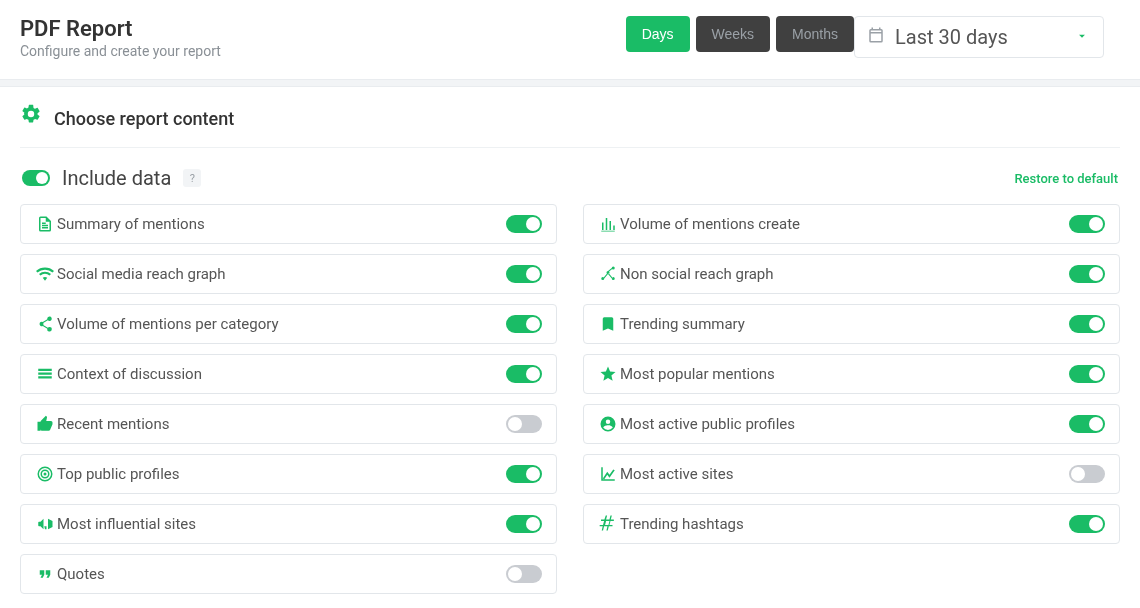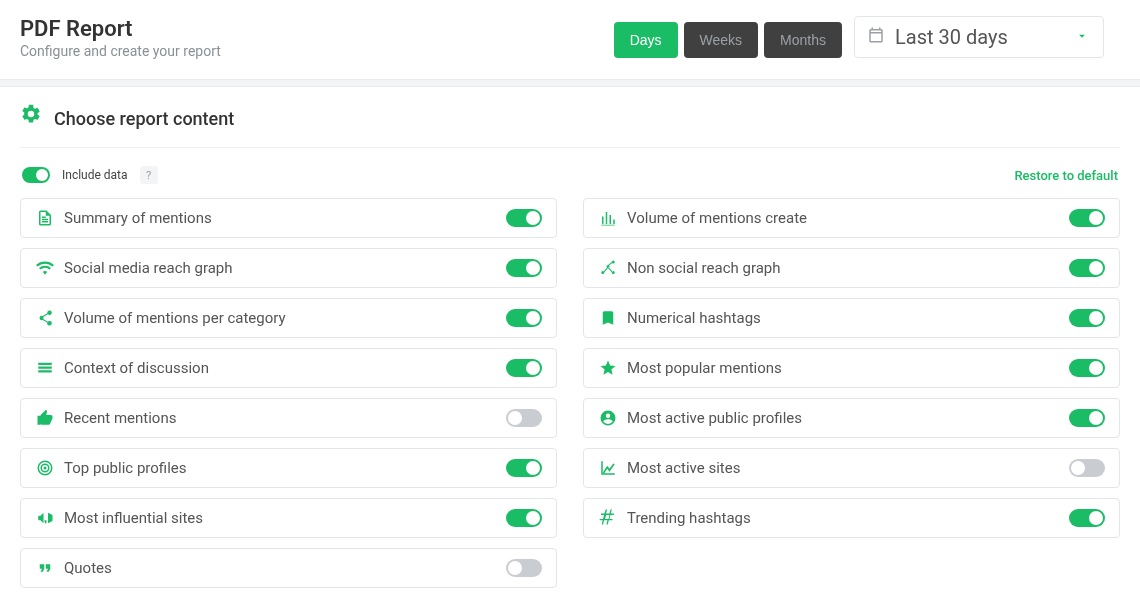--- a/index.html
+++ b/index.html
@@ -3,49 +3,49 @@
 <meta charset="utf-8">
 <style>
   * { box-sizing: border-box; margin: 0; padding: 0; }
   body { font-family: -apple-system, BlinkMacSystemFont, "Segoe UI", Roboto, Arial, sans-serif; background: #fff; color: #444; width: 1140px; }
   
   
   .header { display: flex; align-items: flex-start; justify-content: space-between; padding: 16px 36px 20px 20px; }
   .header-left { }
   .page-title { font-size: 22px; font-weight: 600; color: #333; }
   .page-subtitle { font-size: 14px; color: #8a9096; margin-top: 2px; }
-  .header-right { display: flex; align-items: flex-end; gap: 12px; }
+  .header-right { display: flex; align-items: flex-start; gap: 0; }
   .period-group { display: flex; gap: 6px; }
   .period-btn { border: none; background: #404040; color: #9aa0a6; font-size: 14px; padding: 10px 16px; border-radius: 4px; cursor: pointer; }
   .period-btn.active { background: #1abc66; color: #fff; }
   .date-picker { display: flex; align-items: center; gap: 10px; border: 1px solid #e2e6ea; border-radius: 4px; padding: 8px 14px 8px 12px; min-width: 250px; cursor: pointer; justify-content: space-between; }
   .date-picker-left { display: flex; align-items: center; gap: 10px; }
   .date-picker .label { font-size: 20px; color: #555; }
   .cal-icon svg { width: 18px; height: 18px; }
   .chev-down svg { width: 14px; height: 14px; }
   
   .sep { height: 8px; background: #f2f4f6; border-top: 1px solid #e9ecef; border-bottom: 1px solid #e9ecef; }
   
   
   .section { padding: 16px 20px 24px 20px; }
   .section-head { display: flex; align-items: flex-end; gap: 12px; padding-bottom: 18px; border-bottom: 1px solid #eef1f3; }
   .section-head svg { width: 22px; height: 22px; }
   .section-head .title { font-size: 18px; font-weight: 500; color: #333; }
   
   .section-row { display: flex; align-items: center; justify-content: space-between; margin: 18px 2px 14px 2px; }
   .include-toggle { display: flex; align-items: center; gap: 12px; }
-  .include-toggle .lbl { font-size: 12px; color: #444; }
+  .include-toggle .lbl { font-size: 20px; color: #444; }
   .help-badge { display: inline-flex; align-items: center; justify-content: center; width: 18px; height: 18px; border-radius: 3px; background: #f2f4f6; color: #9aa0a6; font-size: 11px; cursor: help; }
   .restore-link { color: #1abc66; font-size: 13px; font-weight: 500; cursor: pointer; }
   
   .columns { display: flex; gap: 26px; }
   .col { flex: 1; display: flex; flex-direction: column; gap: 10px; }
   
   .card { display: flex; align-items: center; justify-content: space-between; border: 1px solid #e2e6ea; border-radius: 4px; padding: 10px 14px; }
-  .card-left { display: flex; align-items: center; gap: 9px; }
+  .card-left { display: flex; align-items: center; gap: 2px; }
   .card-icon { width: 20px; display: flex; justify-content: center; }
   .card-icon svg { width: 18px; height: 18px; }
   .card-label { font-size: 15px; color: #555; }
   
   
   .toggle { position: relative; width: 36px; height: 18px; border-radius: 10px; cursor: pointer; }
   .toggle.on { background: #1abc66; }
   .toggle.off { background: #c9ccd1; }
   .toggle .knob { position: absolute; width: 14px; height: 14px; background: #fff; border-radius: 50%; top: 2px; }
   .toggle.on .knob { right: 2px; }
@@ -260,21 +260,21 @@
           </div>
       </div>
 
       <div class="card">
         <div class="card-left">
           <span class="card-icon">
             <svg viewBox="0 0 24 24">
                 <path class="green" d="M17 3H7a2 2 0 0 0-2 2v16l7-3 7 3V5a2 2 0 0 0-2-2z"></path>
               </svg>
           </span>
-          <span class="card-label">Numerical hashtags</span>
+          <span class="card-label">Trending summary</span>
         </div>
         <div class="toggle on">
             <div class="knob"></div>
           </div>
       </div>
 
       <div class="card">
         <div class="card-left">
           <span class="card-icon">
             <svg viewBox="0 0 24 24">

